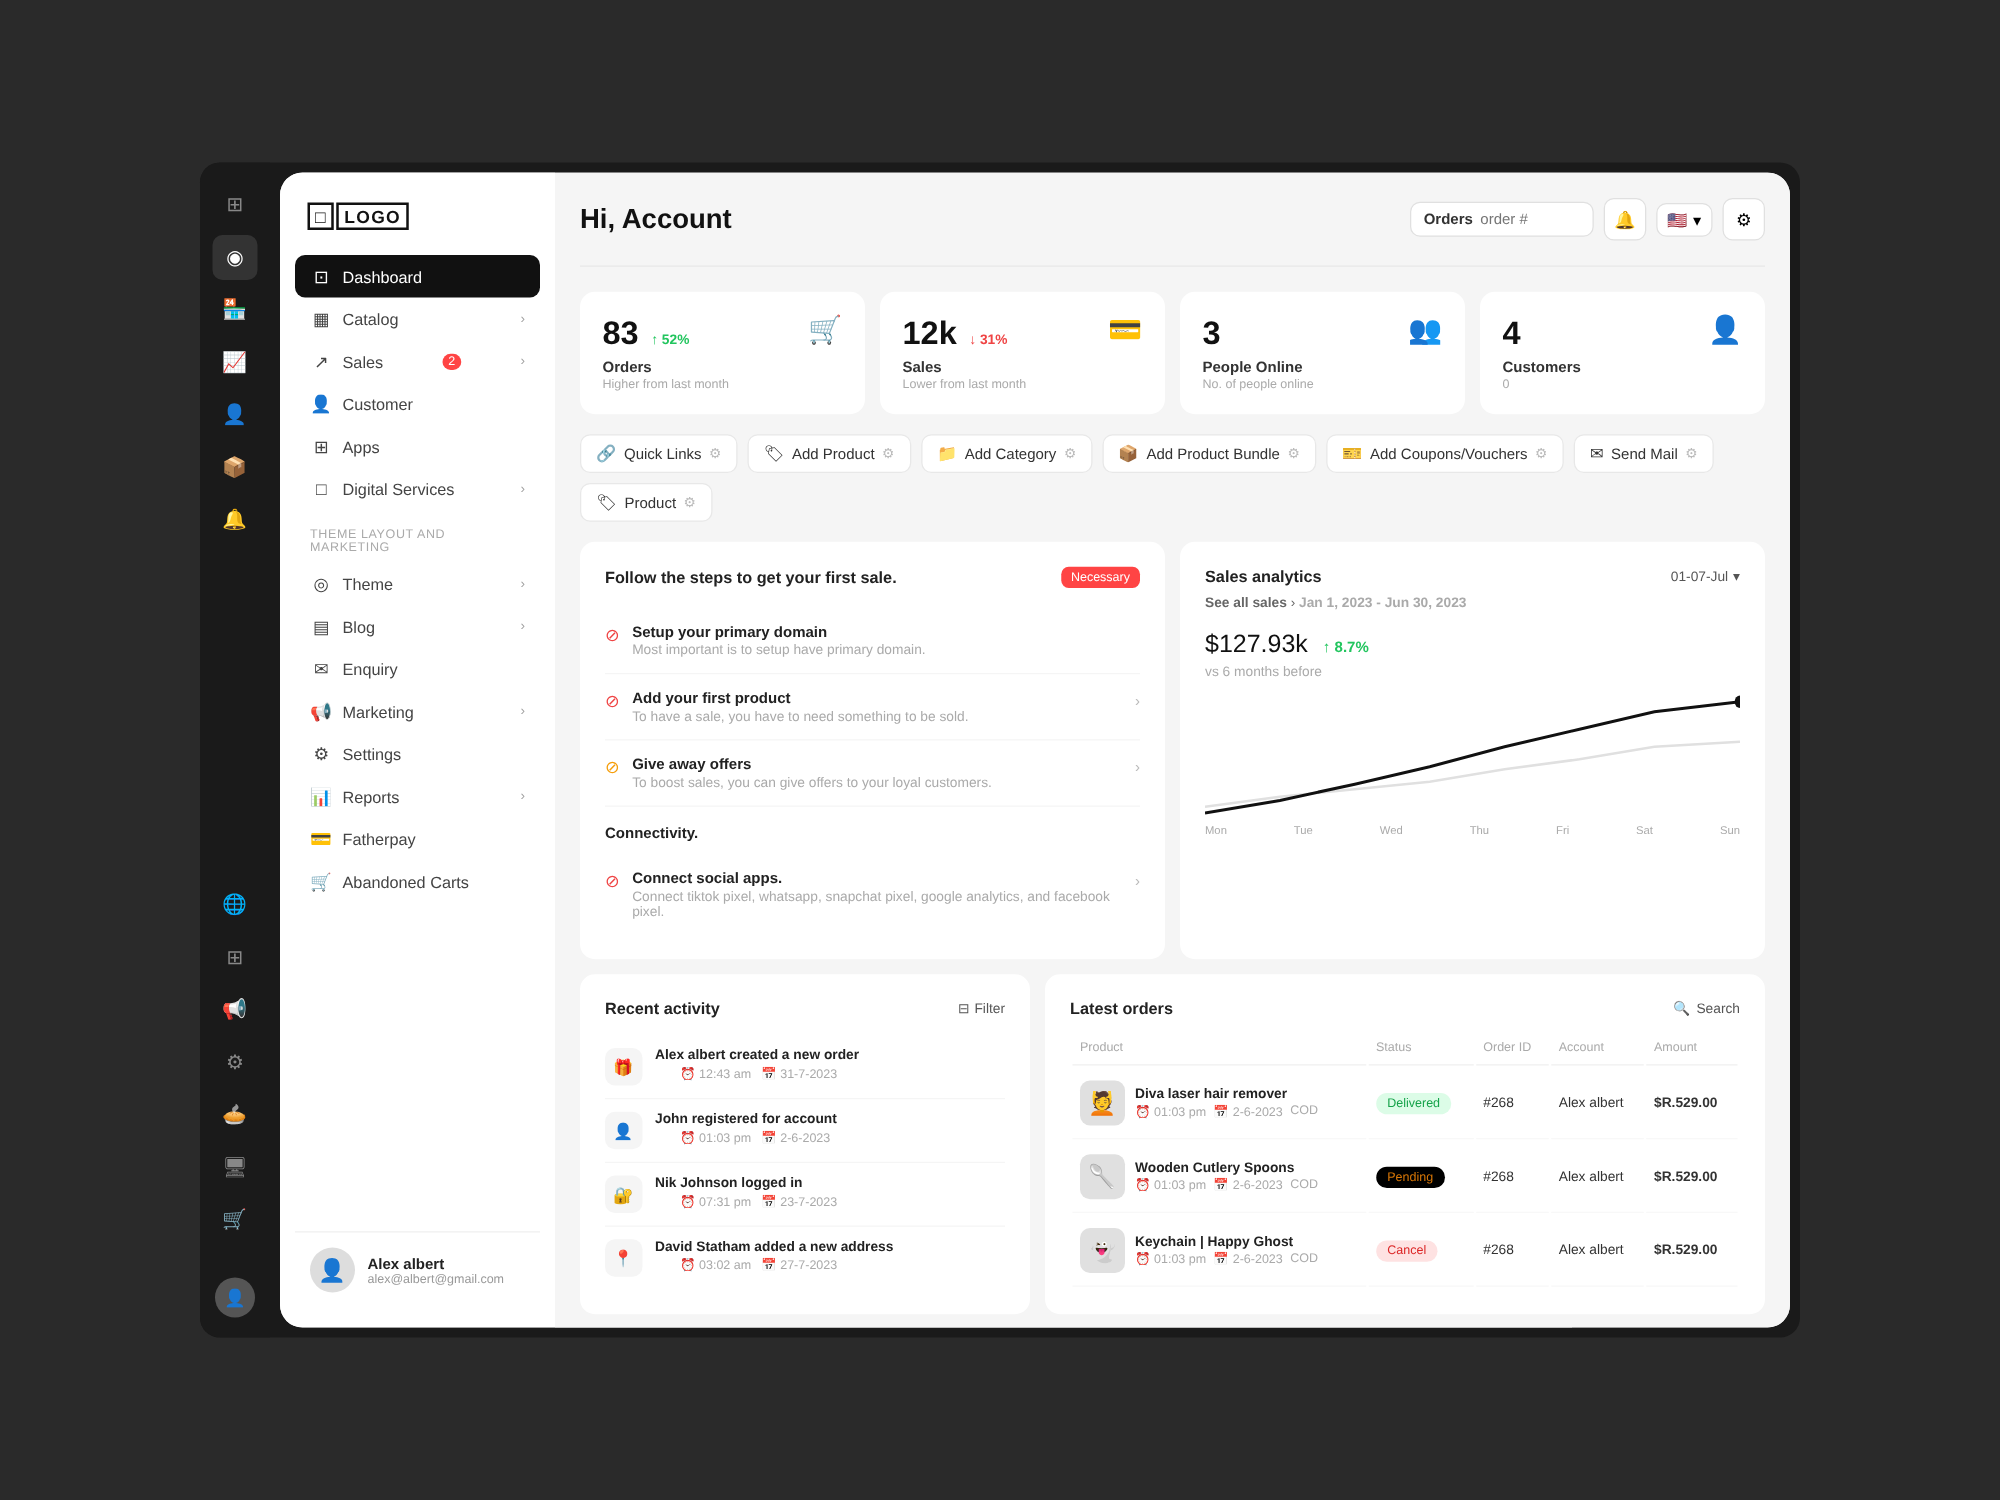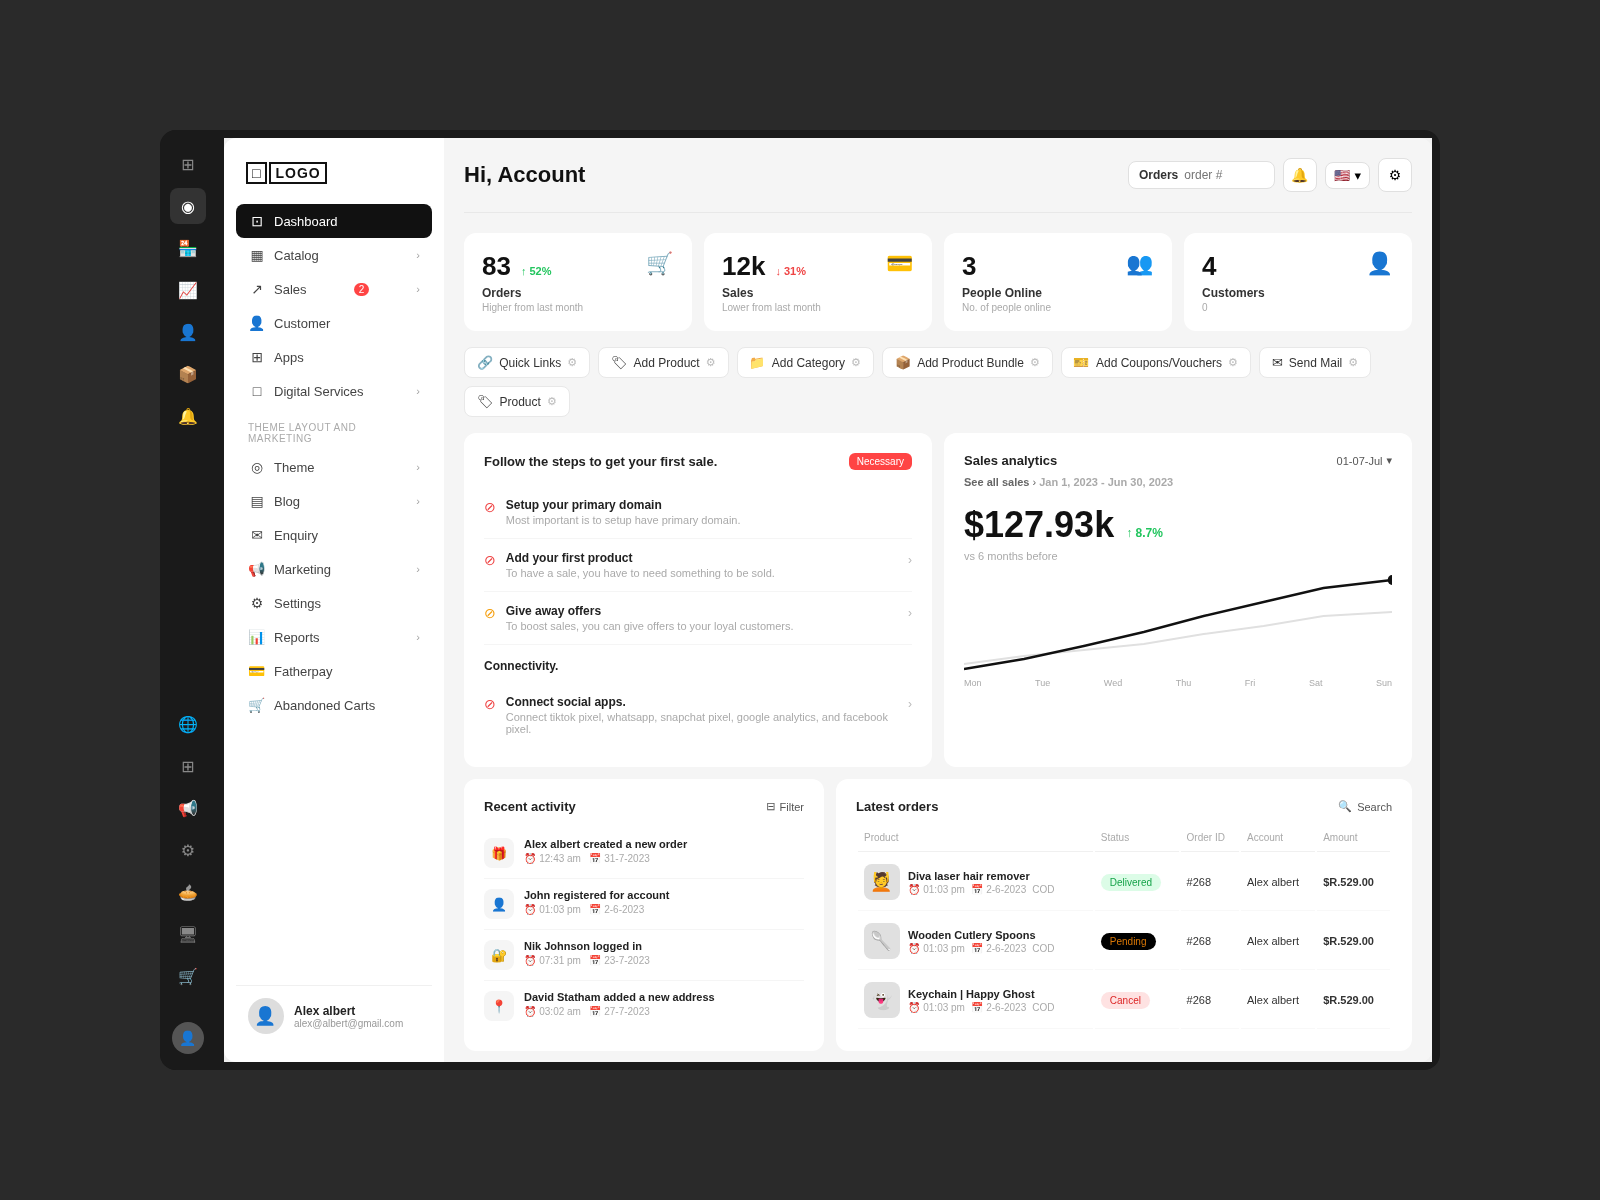--- a/index.html
+++ b/index.html
@@ -59,21 +59,21 @@
       align-items: center;
       justify-content: center;
       font-size: 14px;
       color: #ccc;
     }
 
     
     .main-area {
       flex: 1;
       background: #f0f0f0;
-      border-radius: 0;
+      border-radius: 18px;
       margin: 8px;
       display: flex;
       overflow: hidden;
     }
 
     
     .sidebar {
       width: 220px;
       background: #fff;
       border-radius: 12px 0 0 12px;
@@ -353,21 +353,21 @@
       color: #555;
       cursor: pointer;
     }
     .see-all-sales {
       font-size: 11px;
       color: #666;
       margin-bottom: 16px;
     }
     .see-all-sales span { font-weight: 600; cursor: pointer; }
     .see-all-sales .date-range { color: #aaa; }
-    .sales-amount { font-size: 36px; font-weight: 700; color: #111; }
+    .sales-amount { font-size: 20px; font-weight: 400; color: #111; }
     .sales-growth { font-size: 12px; color: #22c55e; font-weight: 600; margin-left: 8px; }
     .sales-vs { font-size: 11px; color: #aaa; margin-top: 4px; margin-bottom: 12px; }
 
     
     .chart-container {
       position: relative;
       height: 100px;
     }
     .chart-svg { width: 100%; height: 100%; }
     .chart-labels {
@@ -411,21 +411,21 @@
       height: 30px;
       border-radius: 8px;
       background: #f5f5f5;
       display: flex;
       align-items: center;
       justify-content: center;
       font-size: 13px;
       flex-shrink: 0;
     }
     .act-text { font-size: 11px; font-weight: 600; color: #222; }
-    .act-meta { font-size: 10px; color: #aaa; margin-top: 3px; display: flex; gap: 8px; }
+    .act-meta { font-size: 10px; color: #aaa; margin-top: 3px; display: flex; gap: 8px; margin-left: 20px; }
 
     
     .orders-card {
       background: #fff;
       border-radius: 12px;
       padding: 20px;
     }
     .orders-header {
       display: flex;
       align-items: center;

